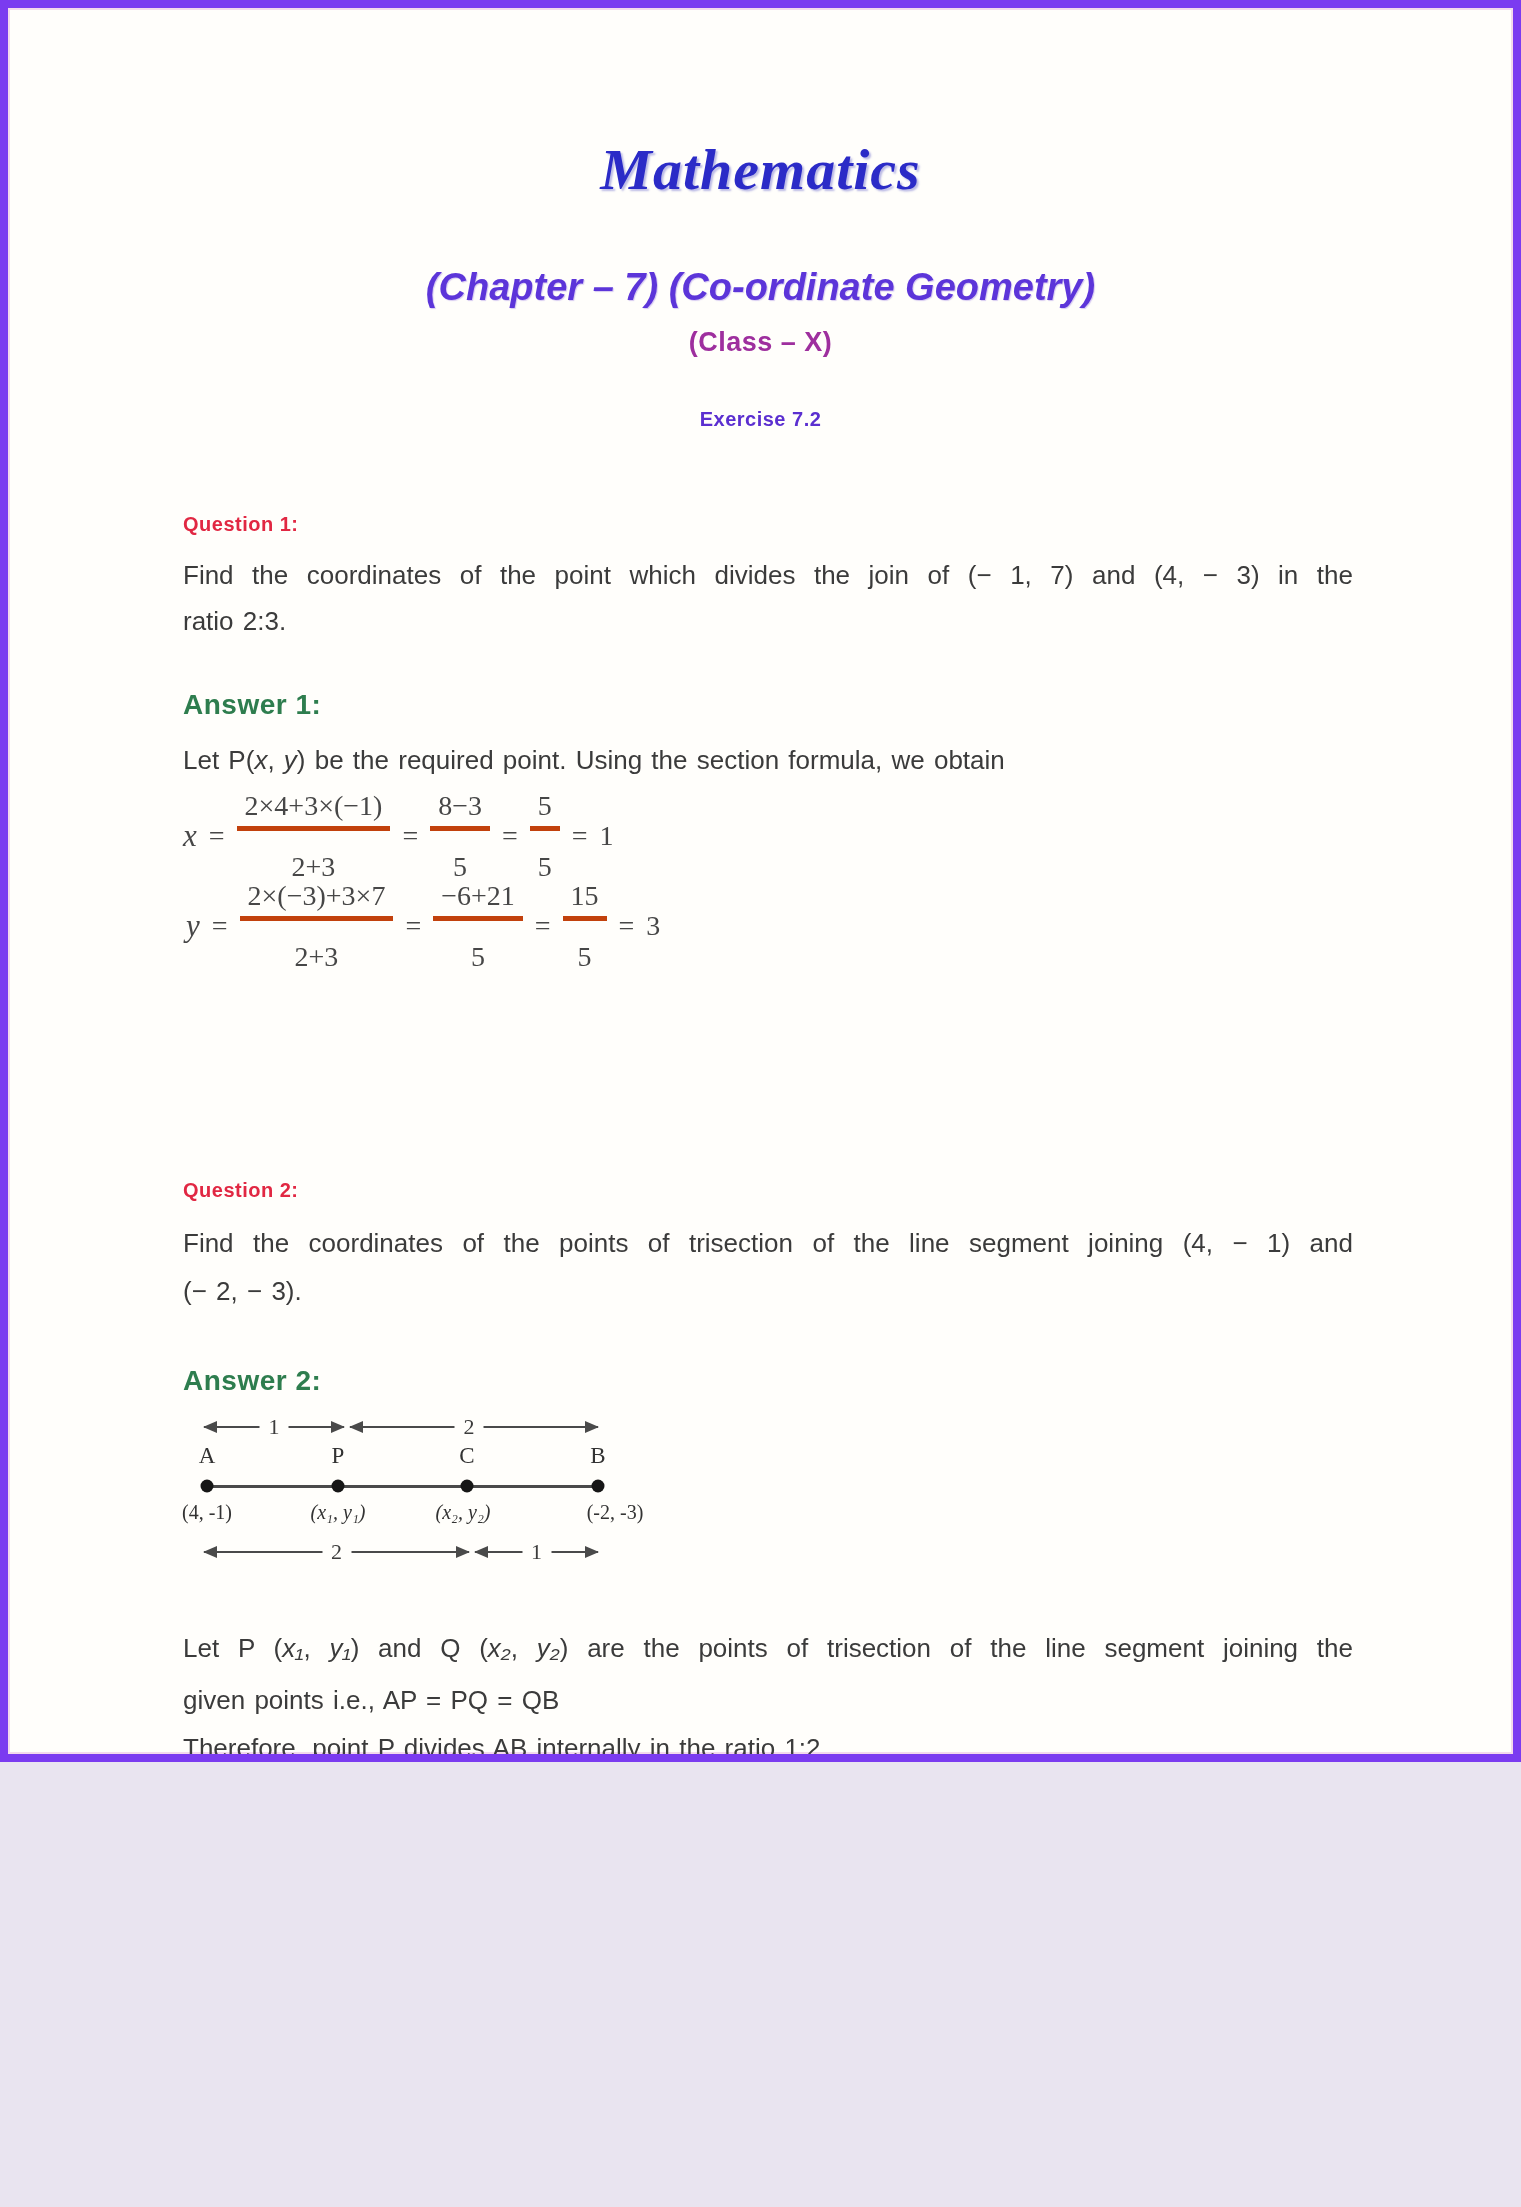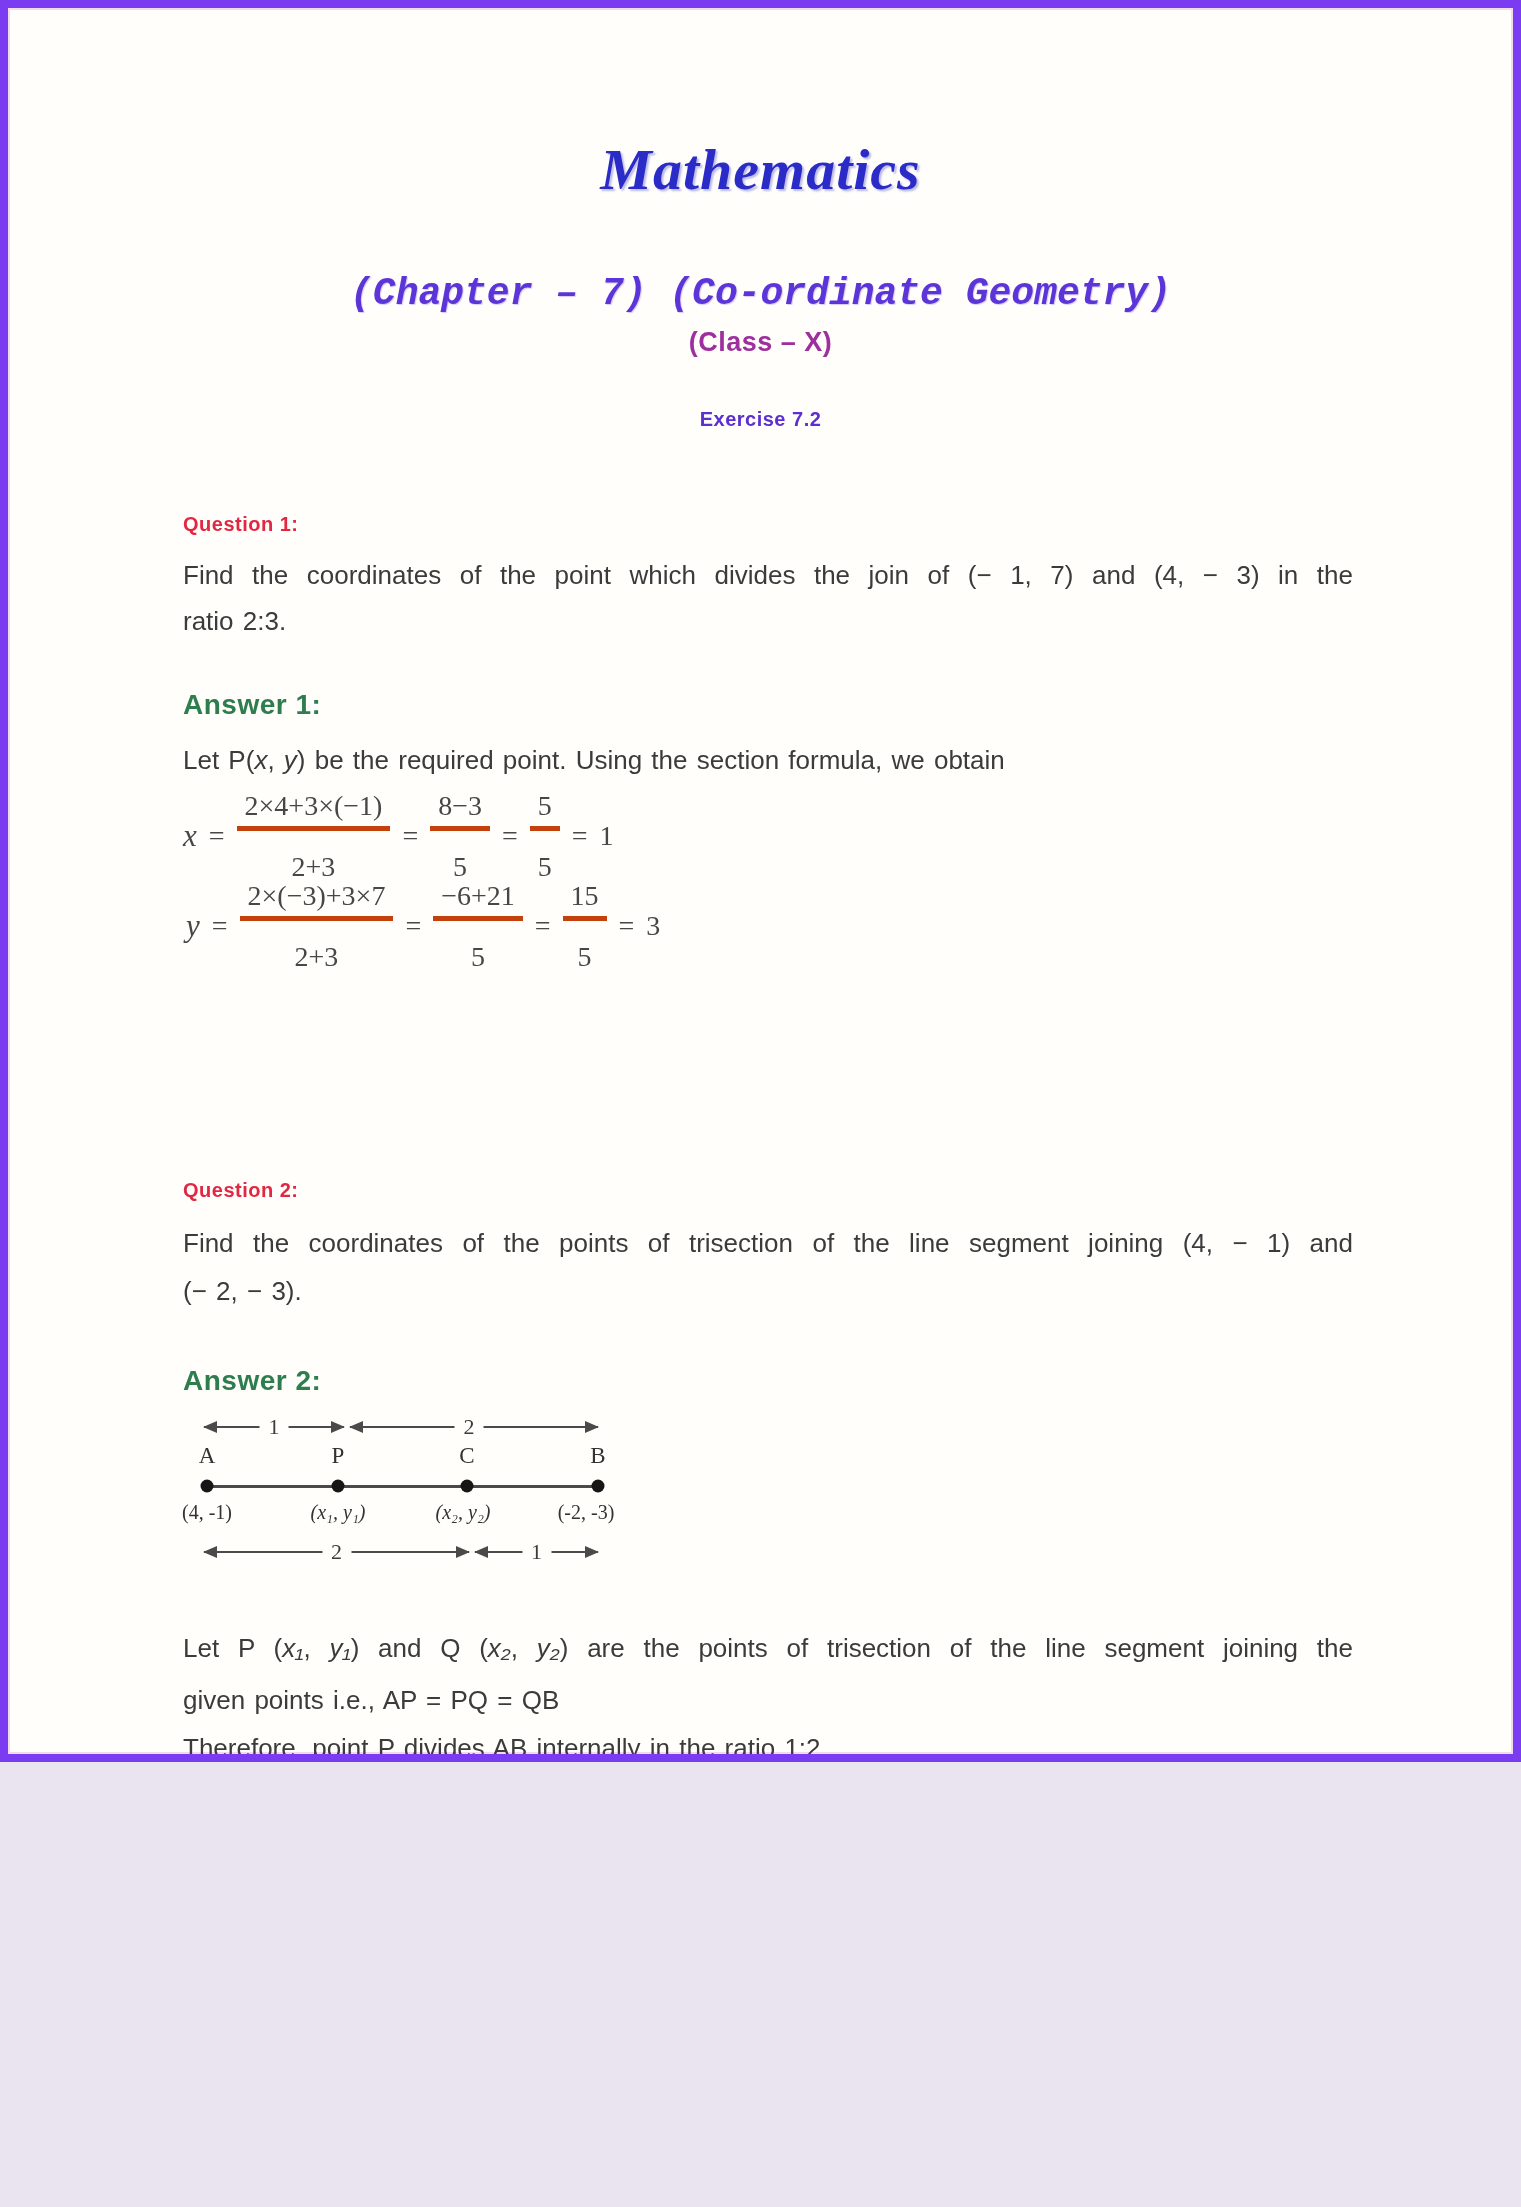--- a/index.html
+++ b/index.html
@@ -17,21 +17,21 @@
   .abs { position:absolute; }
   .center { left:0; right:0; text-align:center; }
 
   .title {
     top:128px; font-family:"Liberation Serif","DejaVu Serif",serif;
     font-style:italic; font-weight:bold; font-size:58px; color:#2b2bc7;
     text-shadow:2px 2px 2px rgba(60,60,190,0.35);
     letter-spacing:1px;
   }
   .subtitle {
-    top:264px; font-family:Liberation Mono, monospace;
+    top:258px; font-family:Liberation Sans, sans-serif;
     font-style:italic; font-weight:bold; font-size:38px; color:#5c35d9;
     text-shadow:1px 1px 1px rgba(120,80,220,0.3);
   }
   .classline { top:319px; font-weight:bold; font-size:27px; color:#9e2f9e; letter-spacing:0.5px; }
   .exercise  { top:400px; font-weight:bold; font-size:20px; color:#5b2fd0; letter-spacing:0.5px; }
 
   .qhead { font-weight:bold; font-size:20px; color:#e12742; letter-spacing:0.5px; }
   .ahead { font-weight:bold; font-size:28px; color:#2e7d4e; letter-spacing:0.5px; }
 
   .bline {
@@ -174,21 +174,21 @@
 
     <div class="seg"></div>
     <span class="dot" style="left:9px;"></span>
     <span class="dot" style="left:140px;"></span>
     <span class="dot" style="left:269px;"></span>
     <span class="dot" style="left:400px;"></span>
 
     <span class="pcoord" style="left:9px;">(4, -1)</span>
     <span class="pcoord var" style="left:140px;">(x₁, y₁)</span>
     <span class="pcoord var" style="left:265px;">(x₂, y₂)</span>
-    <span class="pcoord" style="left:388px;text-align:center;">(-2, -3)</span>
+    <span class="pcoord" style="left:417px;text-align:center;">(-2, -3)</span>
 
     <div class="arr" style="top:143px; left:6px; width:265px;">
       <span class="albl" style="left:50%;">2</span>
     </div>
     <div class="arr" style="top:143px; left:277px; width:123px;">
       <span class="albl" style="left:50%;">1</span>
     </div>
   </div>
 
   <div class="abs bline jline" style="top:1624px"><span>Let P (</span><span class="iv">x₁</span><span>, </span><span class="iv">y₁</span><span>) and Q (</span><span class="iv">x₂</span><span>, </span><span class="iv">y₂</span><span>) are the points of trisection of the line segment joining the</span></div>

